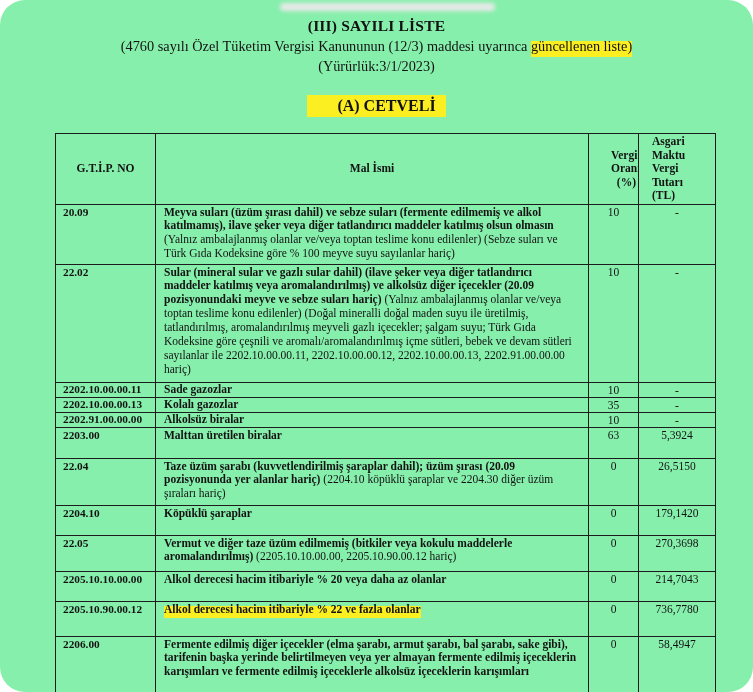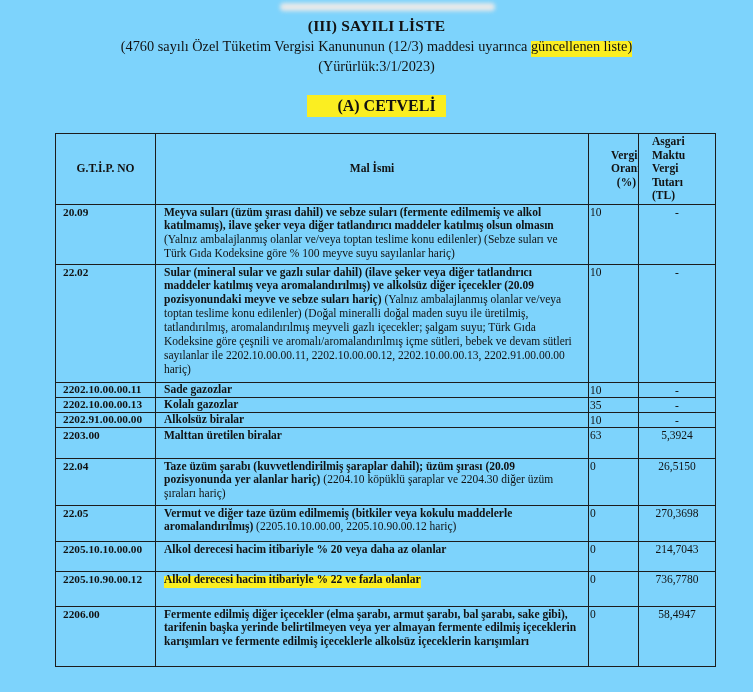--- a/index.html
+++ b/index.html
@@ -6,21 +6,22 @@
     margin: 0; padding: 0;
     background: #ffffff;
     width: 753px; height: 692px;
     overflow: hidden;
     font-family: "Liberation Serif", "DejaVu Serif", serif;
     color: #121212;
   }
   .page {
     position: relative;
     width: 753px; height: 692px;
-    background: #7dd3fc;
+    background: #86efac;
+    border-radius: 25px;
   }
   .scan-artifact {
     position: absolute;
     top: 3px; left: 280px;
     width: 215px; height: 8px;
     background: #e9e9e9;
     border-radius: 4px;
     filter: blur(2px);
   }
   .doc-header { text-align: center; padding-top: 16px; }
@@ -60,21 +61,21 @@
     height: 64px;
     line-height: 13.5px;
   }
   th.h-code { text-align: center; }
   th.h-name { text-align: center; }
   th.h-rate { text-align: right; padding-left: 22px; padding-right: 2px; }
   th.h-min  { text-align: left; padding-left: 13px; padding-right: 8px; }
 
   td.code { font-weight: bold; padding: 1px 4px 0 7px; font-size: 11.3px; white-space: nowrap; }
   td.mal  { padding: 1px 7px 0 8px; line-height: 13.9px; }
-  td.rate { text-align: left; padding-top: 1px; }
+  td.rate { text-align: center; padding-top: 1px; }
   td.min  { text-align: center; padding-top: 1px; }
   .b { font-weight: bold; }
   .n { font-weight: normal; }
 
   
   tr.rh57  > td { height: 57px; font-family: Liberation Serif, serif; }
   tr.rh115 > td { height: 115px; }
   tr.rh14  > td { height: 11px; }
   tr.rh28  > td { height: 28px; }
   tr.rh44  > td { height: 44px; }
@@ -148,20 +149,26 @@
         <td class="mal"><span class="b">Malttan üretilen biralar</span></td>
         <td class="rate">63</td>
         <td class="min">5,3924</td>
       </tr>
       <tr class="rh44">
         <td class="code">22.04</td>
         <td class="mal"><span class="b">Taze üzüm şarabı (kuvvetlendirilmiş şaraplar dahil); üzüm şırası (20.09 pozisyonunda yer alanlar hariç)</span> <span class="n">(2204.10 köpüklü şaraplar ve 2204.30 diğer üzüm şıraları hariç)</span></td>
         <td class="rate">0</td>
         <td class="min">26,5150</td>
       </tr>
+      <tr class="rh27">
+        <td class="code">2204.10</td>
+        <td class="mal"><span class="b">Köpüklü şaraplar</span></td>
+        <td class="rate">0</td>
+        <td class="min">179,1420</td>
+      </tr>
       <tr class="rh33">
         <td class="code">22.05</td>
         <td class="mal"><span class="b">Vermut ve diğer taze üzüm edilmemiş (bitkiler veya kokulu maddelerle aromalandırılmış)</span> <span class="n">(2205.10.10.00.00, 2205.10.90.00.12 hariç)</span></td>
         <td class="rate">0</td>
         <td class="min">270,3698</td>
       </tr>
       <tr class="rh27">
         <td class="code">2205.10.10.00.00</td>
         <td class="mal"><span class="b">Alkol derecesi hacim itibariyle % 20 veya daha az olanlar</span></td>
         <td class="rate">0</td>

